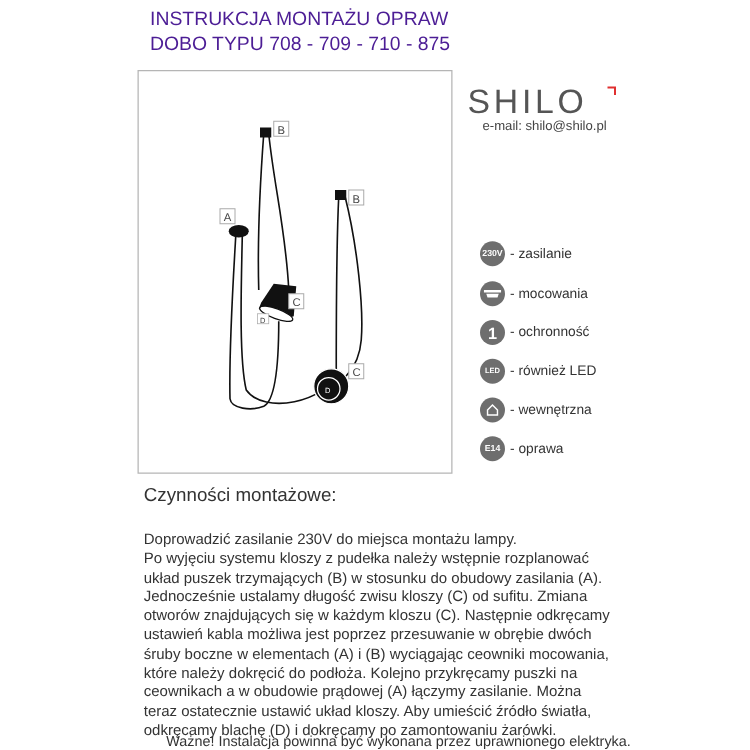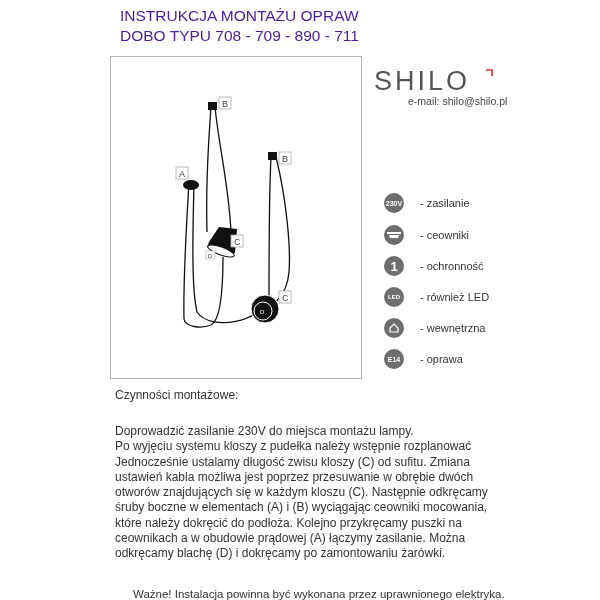--- a/index.html
+++ b/index.html
@@ -2,35 +2,35 @@
 <html><head>
   <meta charset="utf-8">
   <style>
     * { margin: 0; padding: 0; box-sizing: border-box; }
     html, body { width: 600px; height: 600px; background: #ffffff; overflow: hidden; }
     body { position: relative; font-family: "Liberation Sans", sans-serif; color: #333333; }
     .title { position: absolute; left: 120px; top: 6px; font-size: 15.5px; line-height: 20px; color: #4c1d95; letter-spacing: 0px; }
     .diagram-box { position: absolute; left: 110px; top: 56px; width: 252px; height: 323px; border: 1px solid #b5b5b5; }
     .diagram-box svg { position: absolute; left: 0; top: 0; }
     .logo { position: absolute; left: 374px; top: 66px; width: 120px; height: 28px; }
-    .email { position: absolute; left: 386px; top: 95px; font-size: 10.5px; color: #444; margin-left: 22px; }
+    .email { position: absolute; left: 386px; top: 95px; font-size: 10.5px; color: #444; }
     .feature { position: absolute; left: 384px; height: 20px; display: flex; align-items: center; }
     .feature .badge { width: 20px; height: 20px; border-radius: 50%; background: #6e6e6e; color: #fff; font-size: 7px; font-weight: bold; display: flex; align-items: center; justify-content: center; flex-shrink: 0; }
-    .feature .label { margin-left: 16px; font-size: 11px; color: #333; white-space: nowrap; }
-    .section-title { position: absolute; left: 115px; top: 388px; font-size: 12px; color: #333; text-align: center; }
+    .feature .label { margin-left: 4px; font-size: 11px; color: #333; white-space: nowrap; }
+    .section-title { position: absolute; left: 115px; top: 388px; font-size: 15px; color: #333; text-align: center; }
     .body-text { position: absolute; left: 115px; top: 424px; width: 380px; font-size: 12px; line-height: 15.3px; color: #333; }
     .body-text div { white-space: nowrap; }
     .warning { position: absolute; left: 133px; top: 588px; font-size: 11.5px; color: #333; white-space: nowrap; }
   </style>
 </head>
 <body>
 
 <div class="title">
   <div>INSTRUKCJA MONTAŻU OPRAW</div>
-  <div>DOBO TYPU 708 - 709 - 890 - 711</div>
+  <div>DOBO TYPU 708 - 709 - 710 - 875</div>
 </div>
 
 <div class="diagram-box">
   <svg width="252" height="323" viewBox="0 0 252 323">
     <g fill="none" stroke="#111" stroke-width="1.3">
 
       <path d="M100 50 C 97 90, 95 140, 96 175"></path>
       <path d="M104 50 C 108 90, 118 130, 120 175"></path>
 
       <path d="M78 125 C 76 160, 72 220, 73 262 C 74 270, 90 272, 100 268 C 108 264, 112 240, 112 200"></path>
@@ -79,21 +79,21 @@
   <div class="badge">230V</div>
   <span class="label">- zasilanie</span>
 </div>
 <div class="feature" style="top:225px">
   <div class="badge">
     <svg width="14" height="10" viewBox="0 0 14 10">
         <rect x="0" y="2" width="14" height="2" fill="#fff"></rect>
         <path d="M2 5 L12 5 L11 8 L3 8 Z" fill="#fff"></path>
       </svg>
   </div>
-  <span class="label">- ceowniki</span>
+  <span class="label">- mocowania</span>
 </div>
 <div class="feature" style="top:256px">
   <div class="badge" style="font-size:13px">1</div>
   <span class="label">- ochronność</span>
 </div>
 <div class="feature" style="top:287px">
   <div class="badge" style="font-size:6px">LED</div>
   <span class="label">- również LED</span>
 </div>
 <div class="feature" style="top:318px">
@@ -107,22 +107,24 @@
 <div class="feature" style="top:349px">
   <div class="badge">E14</div>
   <span class="label">- oprawa</span>
 </div>
 
 <div class="section-title">Czynności montażowe:</div>
 
 <div class="body-text">
   <div>Doprowadzić zasilanie 230V do miejsca montażu lampy.</div>
   <div>Po wyjęciu systemu kloszy z pudełka należy wstępnie rozplanować</div>
+  <div>układ puszek trzymających (B) w stosunku do obudowy zasilania (A).</div>
   <div>Jednocześnie ustalamy długość zwisu kloszy (C) od sufitu. Zmiana</div>
+  <div>otworów znajdujących się w każdym kloszu (C). Następnie odkręcamy</div>
   <div>ustawień kabla możliwa jest poprzez przesuwanie w obrębie dwóch</div>
-  <div>otworów znajdujących się w każdym kloszu (C). Następnie odkręcamy</div>
   <div>śruby boczne w elementach (A) i (B) wyciągając ceowniki mocowania,</div>
   <div>które należy dokręcić do podłoża. Kolejno przykręcamy puszki na</div>
   <div>ceownikach a w obudowie prądowej (A) łączymy zasilanie. Można</div>
+  <div>teraz ostatecznie ustawić układ kloszy. Aby umieścić źródło światła,</div>
   <div>odkręcamy blachę (D) i dokręcamy po zamontowaniu żarówki.</div>
 </div>
 
 <div class="warning">Ważne! Instalacja powinna być wykonana przez uprawnionego elektryka.</div>
 
 </body></html>

